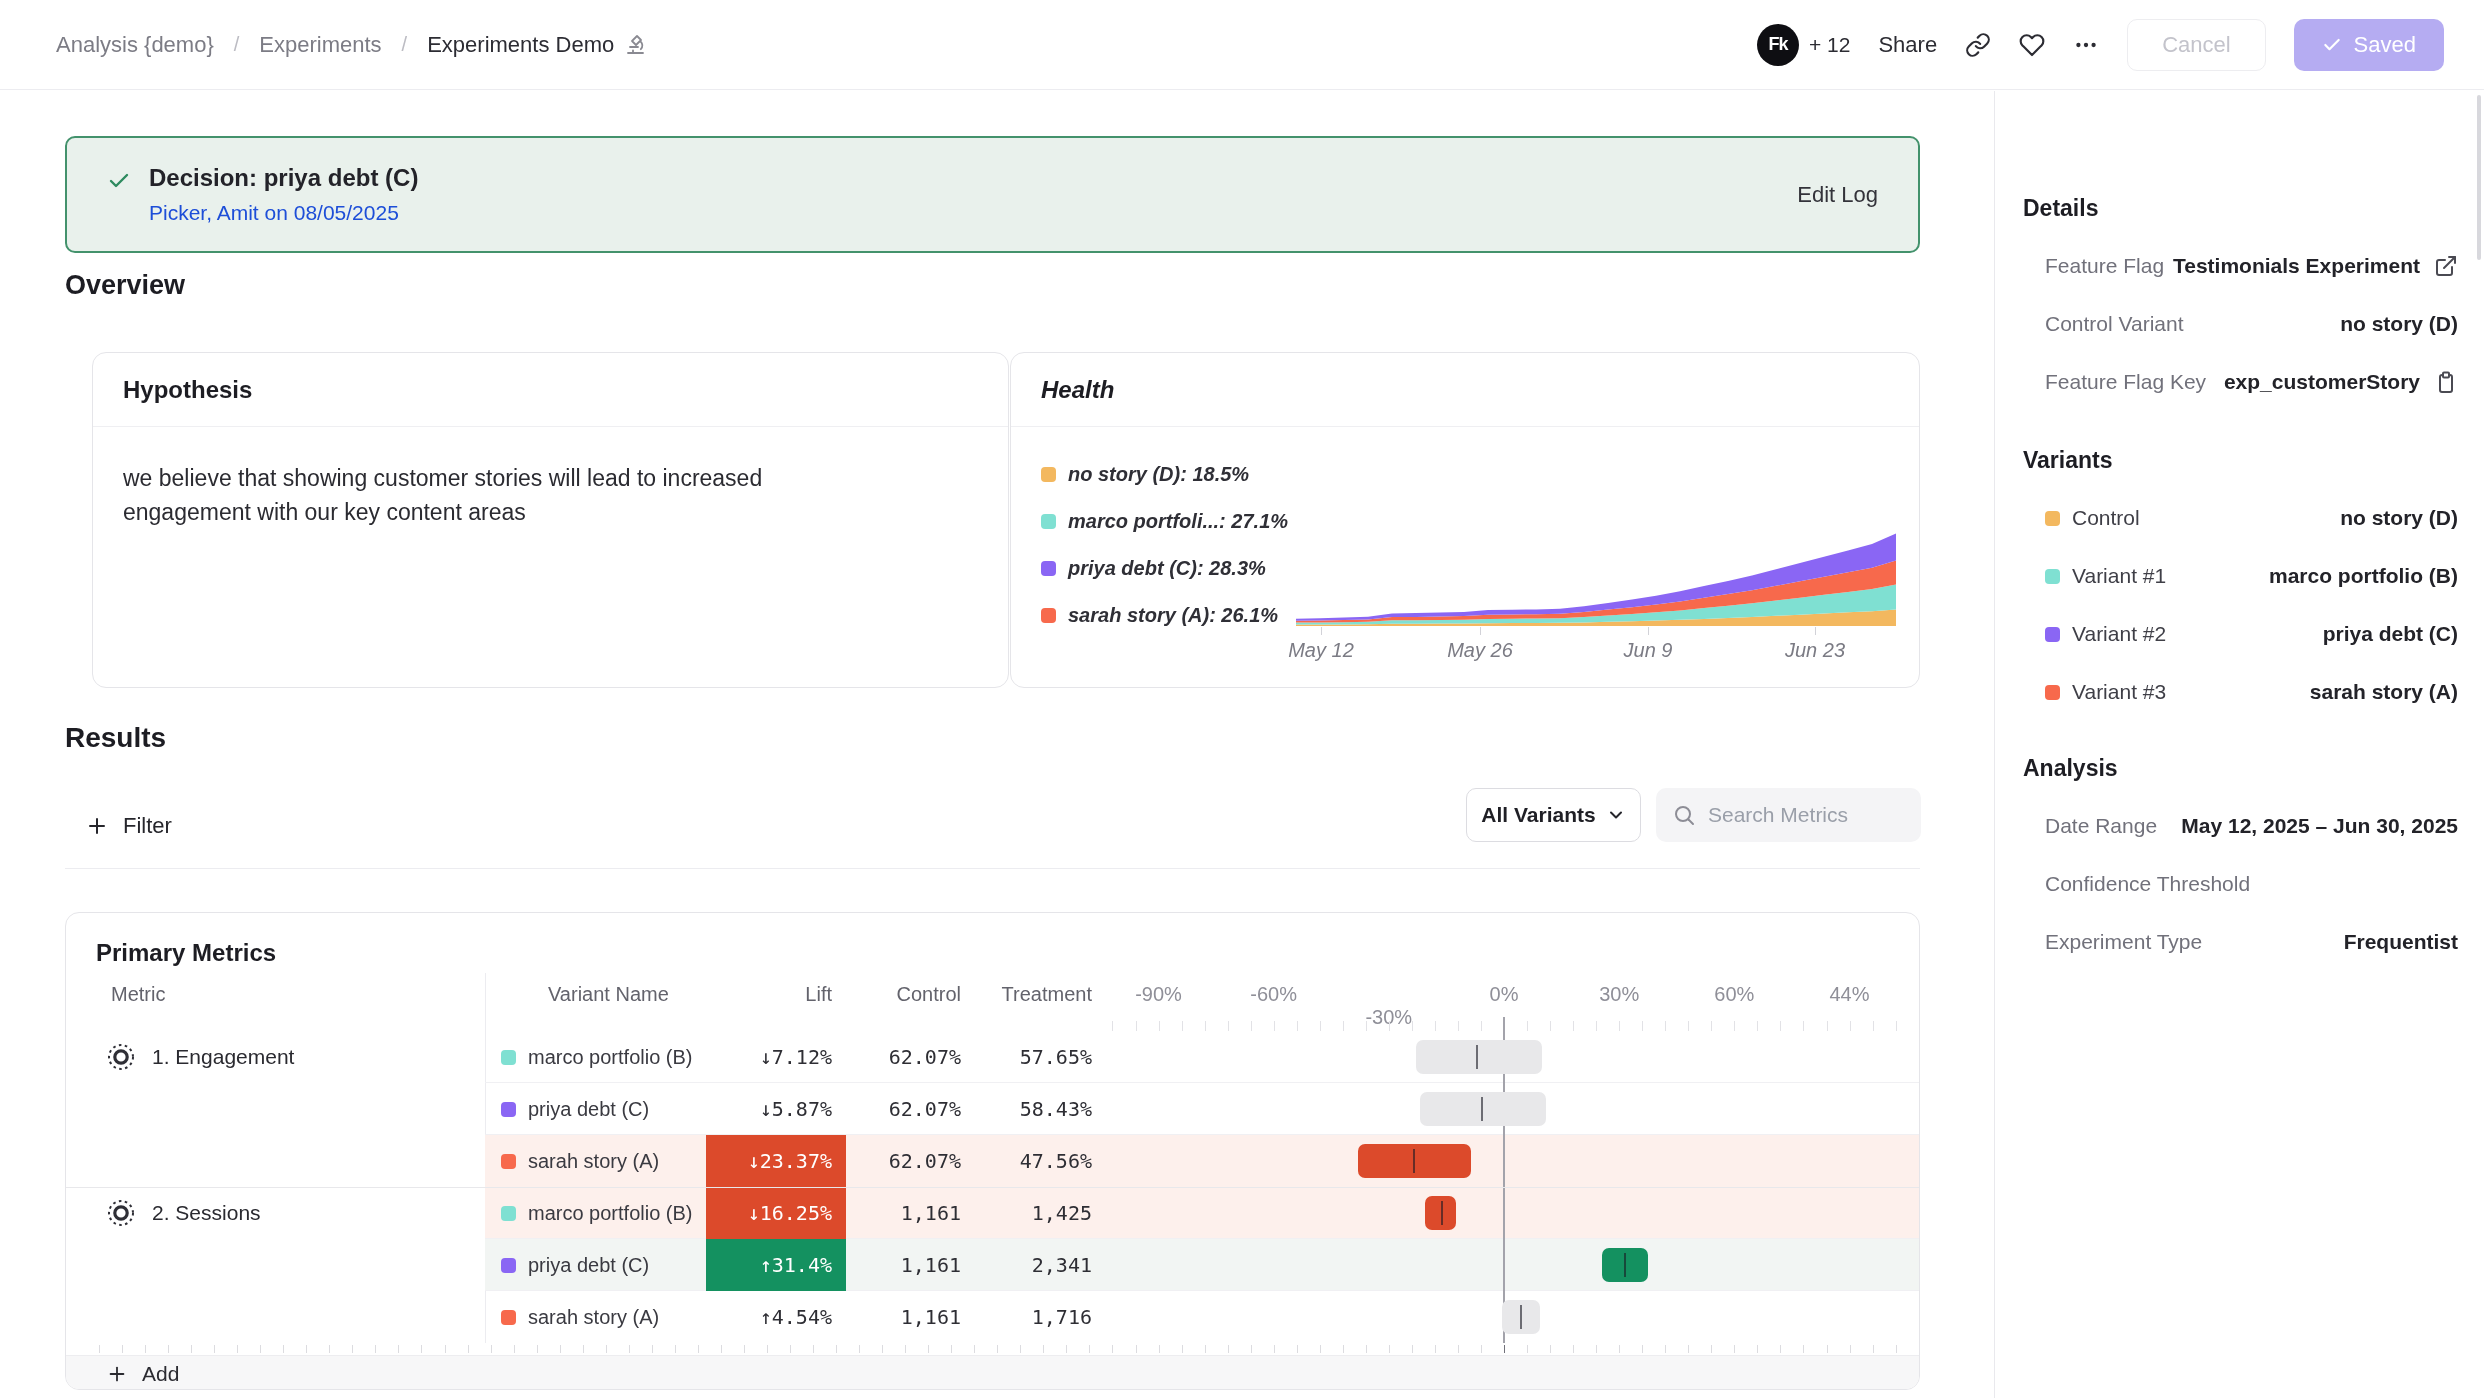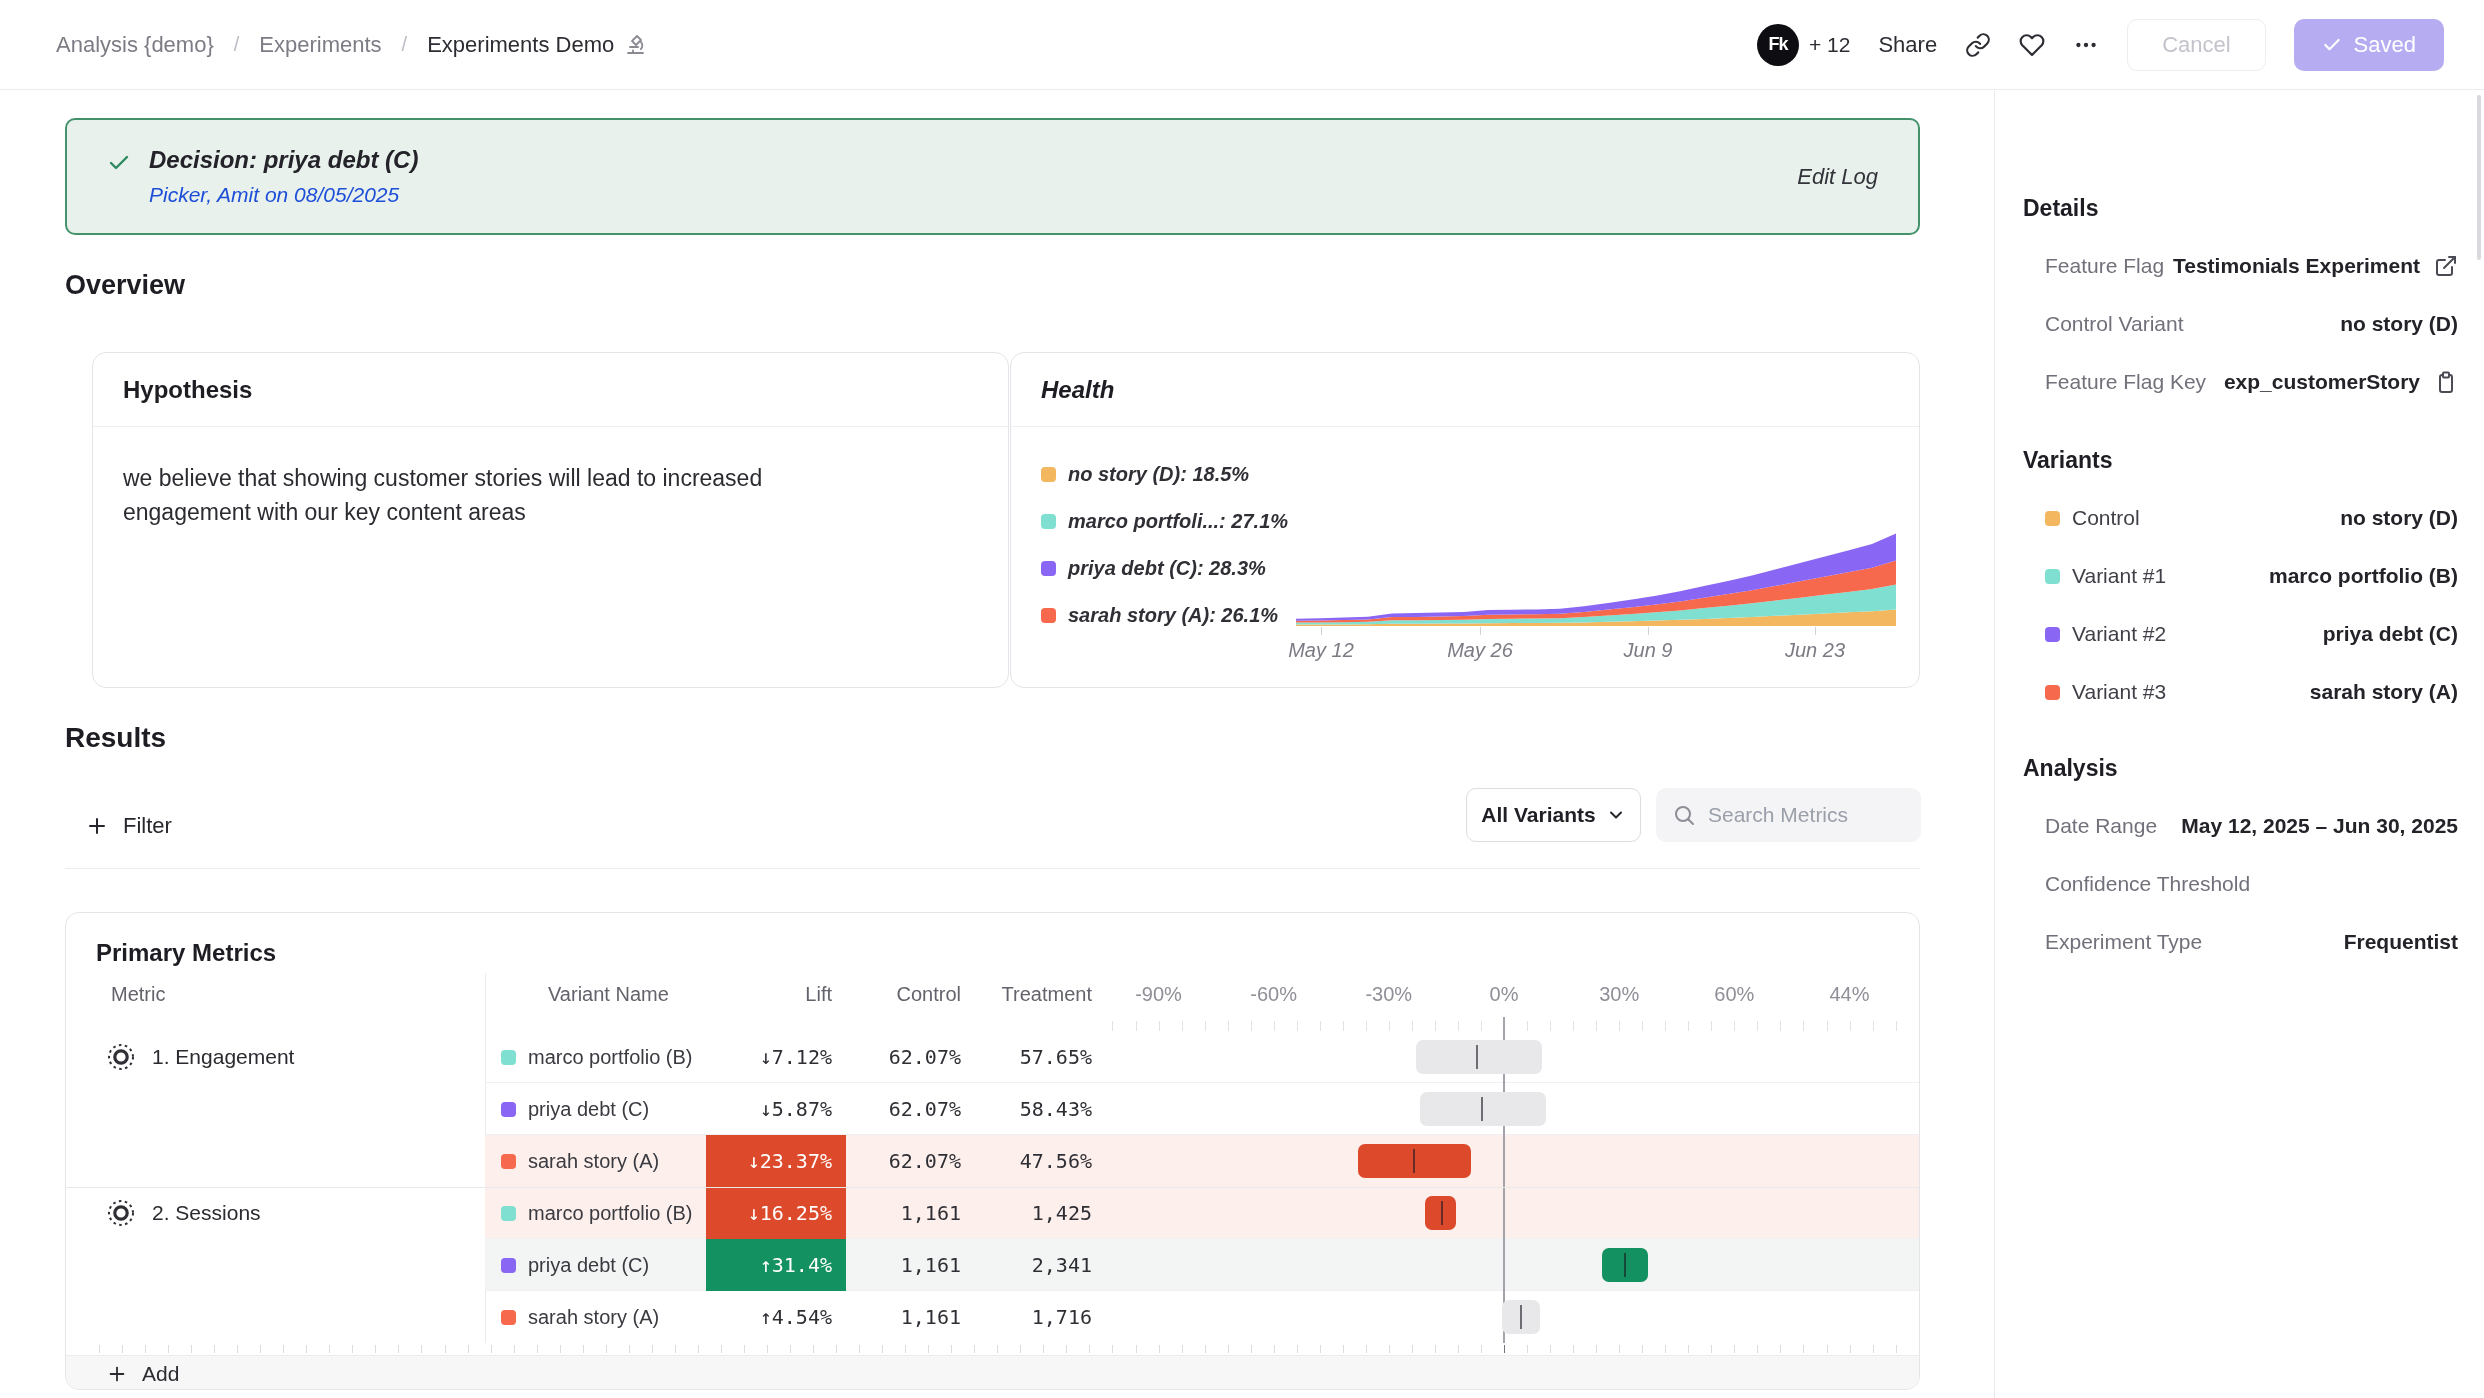--- a/index.html
+++ b/index.html
@@ -20,23 +20,23 @@
             letter-spacing:-1px; cursor:pointer; }
   .collab { font-size:21px; color:#2c2c33; margin-left:-18px; }
   .share { font-size:22px; font-weight:500; color:#2c2c33; cursor:pointer; }
   .icon-btn { color:#2c2c33; cursor:pointer; display:flex; }
   .btn-cancel { height:52px; padding:0 34px; border:1px solid #ededf0; border-radius:10px;
                 background:#fff; color:#c3c3cb; font-size:22px; display:flex; align-items:center; cursor:pointer; }
   .btn-saved { height:52px; padding:0 28px; border-radius:10px; background:#b5acf2; color:#fff;
                font-size:22px; font-weight:500; display:flex; align-items:center; gap:12px; cursor:pointer; }
 
   
-  .banner { position:absolute; left:65px; top:118px; width:1855px; height:117px; background:#e9f1ec;
+  .banner { position:absolute; left:65px; top:136px; width:1855px; height:117px; background:#e9f1ec;
             border:2px solid #43926c; border-radius:10px; display:flex; align-items:center;
-            padding:0 40px;font-style:italic; }
+            padding:0 40px; }
   .banner-check { color:#2e8b5f; display:flex; align-self:flex-start; margin-top:31px; }
   .banner-text { margin-left:18px; }
   .banner-title { font-size:24px; font-weight:700; color:#232329; }
   .banner-sub { margin-top:9px; font-size:21px; color:#1d4ed8; }
   .banner-action { margin-left:auto; font-size:22px; font-weight:500; color:#33333a; cursor:pointer; }
 
   .sec-overview { position:absolute; left:65px; top:270px; font-size:27px; font-weight:700; color:#1d1d23; }
   .sec-results  { position:absolute; left:65px; top:722px; font-size:28px; font-weight:700; color:#1d1d23; }
 
   
@@ -251,21 +251,21 @@
   <div class="card card-pm">
     <div class="pm-title">Primary Metrics</div>
     <div class="pm-header" id="pm-header">
         <span style="left: 45px;">Metric</span>
         <span style="left: 435px; margin-left: 47px;">Variant Name</span>
         <span style="left: 640px; width: 126px; text-align: right;">Lift</span>
         <span style="left: 780px; width: 115px; text-align: right;">Control</span>
         <span style="left: 895px; width: 131px; text-align: right;">Treatment</span>
         <span class="pm-axis-label" style="left: 1047.5px;">-90%</span>
         <span class="pm-axis-label" style="left: 1162.7px;">-60%</span>
-        <span class="pm-axis-label" style="left: 1277.8px;">-30%</span>
+        <span class="pm-axis-label" style="left: 1277.8px; margin-top: 23px;">-30%</span>
         <span class="pm-axis-label" style="left: 1393px;">0%</span>
         <span class="pm-axis-label" style="left: 1508.2px;">30%</span>
         <span class="pm-axis-label" style="left: 1623.3px;">60%</span>
         <span class="pm-axis-label" style="left: 1738.5px;">44%</span>
       </div>
     <div class="pm-ticks" id="pm-ticks">
         <div style="position: absolute; bottom: 0px; width: 1px; left: 11.4px; height: 10px; background: rgb(226, 226, 230);"></div>
         <div style="position: absolute; bottom: 0px; width: 1px; left: 34.5px; height: 10px; background: rgb(226, 226, 230);"></div>
         <div style="position: absolute; bottom: 0px; width: 1px; left: 57.5px; height: 10px; background: rgb(226, 226, 230);"></div>
         <div style="position: absolute; bottom: 0px; width: 1px; left: 80.5px; height: 10px; background: rgb(226, 226, 230);"></div>

